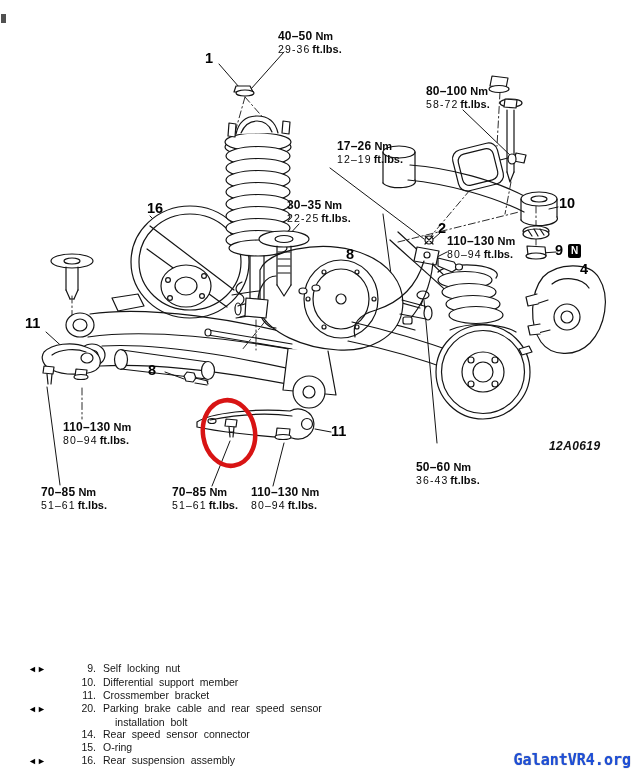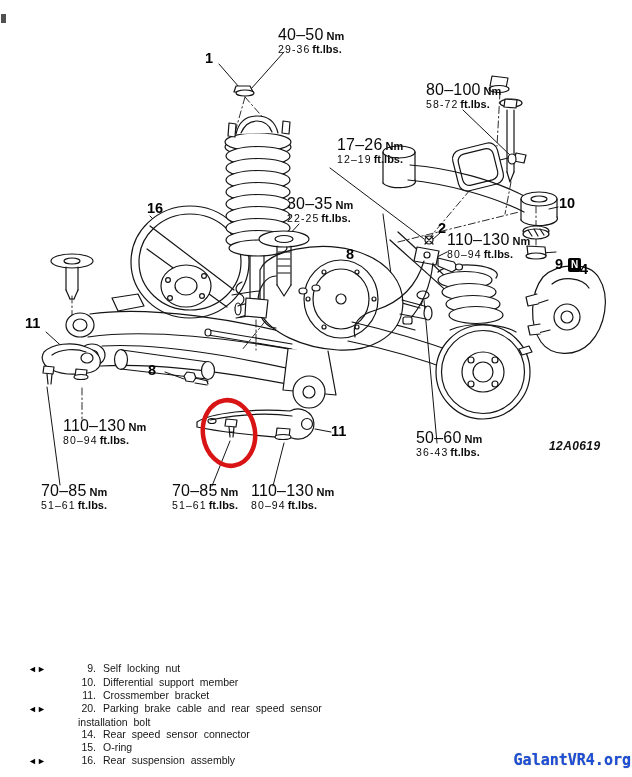--- a/index.html
+++ b/index.html
@@ -2,41 +2,41 @@
 <html><head>
 <meta charset="utf-8">
 <style>
   html,body{margin:0;padding:0;background:#fff;}
   body{width:632px;height:777px;font-family:"Liberation Sans",sans-serif;-webkit-font-smoothing:antialiased;}
   .stage{position:relative;width:632px;height:777px;background:#fff;overflow:hidden;}
   svg.art{position:absolute;left:0;top:0;}
 
   
   .torque{position:absolute;color:#0a0a0a;white-space:nowrap;line-height:11px;}
-  .torque .tl1 .val{font-weight:normal;font-size:16px;letter-spacing:.2px;}
+  .torque .tl1 .val{font-weight:bold;font-size:12px;letter-spacing:.2px;}
   .torque .tl1 .unit{font-weight:bold;font-size:11px;margin-left:3px;}
   .torque .tl2 .val{font-weight:400;font-size:10.5px;letter-spacing:1.1px;}
   .torque .tl2 .unit{font-weight:bold;font-size:11px;margin-left:2px;letter-spacing:0;}
 
   
   .callout{position:absolute;color:#000;font-weight:bold;font-size:14.5px;line-height:14px;white-space:nowrap;}
   .nflag{display:inline-block;background:#000;color:#fff;font-size:10px;font-weight:bold;line-height:12px;
          padding:1px 3px;margin-left:5px;border-radius:2px;vertical-align:1px;}
 
   .diagram-code{position:absolute;left:549px;top:439px;font-size:12px;font-weight:bold;
                 letter-spacing:.4px;color:#111;font-style:italic;}
 
   
   .legend{position:absolute;left:0;top:662px;width:460px;color:#161616;font-size:10.5px;}
   .lg-row{line-height:13px;white-space:nowrap;}
   .lg-marker{display:inline-block;width:72px;padding-left:28px;box-sizing:border-box;
              font-size:9px;letter-spacing:0;color:#000;}
   .lg-num{display:inline-block;width:24px;text-align:right;}
   .lg-text{margin-left:7px;word-spacing:3px;}
-  .lg-cont{padding-left:78px;word-spacing:3px;}
+  .lg-cont{padding-left:115px;word-spacing:3px;}
 
   .watermark{position:absolute;right:1px;top:751px;font-family:"DejaVu Sans Mono",monospace;
              font-weight:bold;font-size:15px;letter-spacing:0;color:#1d4ed8;
              text-shadow:0 0 1px #888;}
 </style>
 </head>
 <body>
 
 <div class="stage">
 
@@ -338,35 +338,35 @@
     <div class="torque" style="left: 172px; top: 485px;">
       <div class="tl1"><span class="val">70–85</span><span class="unit">Nm</span></div>
       <div class="tl2"><span class="val">51–61</span><span class="unit">ft.lbs.</span></div>
     </div>
 
     <div class="torque" style="left: 251px; top: 485px;">
       <div class="tl1"><span class="val">110–130</span><span class="unit">Nm</span></div>
       <div class="tl2"><span class="val">80–94</span><span class="unit">ft.lbs.</span></div>
     </div>
 
-    <div class="torque" style="left: 416px; top: 432px;">
+    <div class="torque" style="left: 416px; top: 460px;">
       <div class="tl1"><span class="val">50–60</span><span class="unit">Nm</span></div>
       <div class="tl2"><span class="val">36-43</span><span class="unit">ft.lbs.</span></div>
     </div>
   </div>
   <div id="callout-layer">
     <div class="callout" style="left: 205px; top: 51px;"><span>1</span></div>
 
     <div class="callout" style="left: 147px; top: 201px;"><span>16</span></div>
 
     <div class="callout" style="left: 438px; top: 221px;"><span>2</span></div>
 
     <div class="callout" style="left: 559px; top: 196px;"><span>10</span></div>
 
-    <div class="callout" style="left: 555px; top: 257px;"><span>9</span><span class="nflag">N</span></div>
+    <div class="callout" style="left: 555px; top: 243px;"><span>9</span><span class="nflag">N</span></div>
 
     <div class="callout" style="left: 580px; top: 262px;"><span>4</span></div>
 
     <div class="callout" style="left: 346px; top: 247px;"><span>8</span></div>
 
     <div class="callout" style="left: 148px; top: 363px;"><span>8</span></div>
 
     <div class="callout" style="left: 25px; top: 316px;"><span>11</span></div>
 
     <div class="callout" style="left: 331px; top: 424px;"><span>11</span></div>

